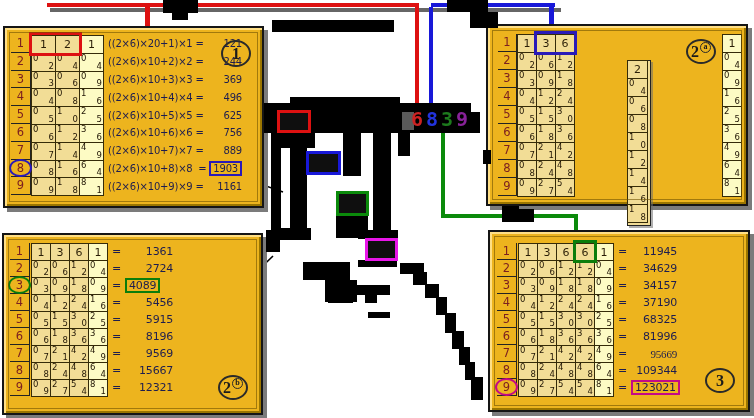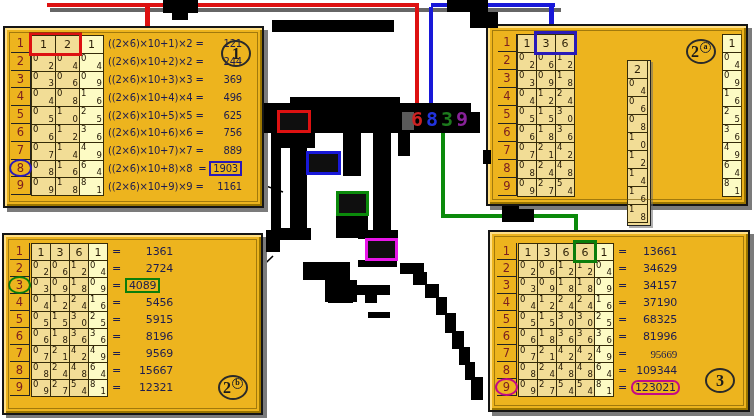--- a/index.html
+++ b/index.html
@@ -167,21 +167,21 @@
         </div>
         <div class="cell diagbg" style="left: 50px; top: 149.4px; width: 25px; height: 18.8px; background: rgb(242, 221, 150);">
           <div class="ct" style="color: rgb(32, 21, 4);">1</div>
           <div class="cb" style="color: rgb(32, 21, 4);">8</div>
         </div>
         <div class="cell diagbg" style="left: 74px; top: 149.4px; width: 25px; height: 18.8px; background: rgb(253, 251, 196);">
           <div class="ct" style="color: rgb(32, 21, 4);">8</div>
           <div class="cb" style="color: rgb(32, 21, 4);">1</div>
         </div>
         <div class="hdrbox" style="left: 24px; top: 4px; width: 53px; height: 23.8px; border-color: rgb(221, 17, 17);"></div>
-        <div class="frow" style="left: 103px; top: 7px; width: 134px; height: 17.8px; color: rgb(29, 29, 79);"><div style="flex: 1 1 0%;">((2×6)×10+1)×2</div><div> = </div><div class="res" style="width: 36px; color: rgb(29, 29, 79);">121</div></div>
+        <div class="frow" style="left: 103px; top: 7px; width: 134px; height: 17.8px; color: rgb(29, 29, 79);"><div style="flex: 1 1 0%;">((2×6)×20+1)×1</div><div> = </div><div class="res" style="width: 36px; color: rgb(29, 29, 79);">121</div></div>
         <div class="frow" style="left: 103px; top: 24.8px; width: 134px; height: 17.8px; color: rgb(29, 29, 79);"><div style="flex: 1 1 0%;">((2×6)×10+2)×2</div><div> = </div><div class="res" style="width: 36px; color: rgb(29, 29, 79);">244</div></div>
         <div class="frow" style="left: 103px; top: 42.6px; width: 134px; height: 17.8px; color: rgb(29, 29, 79);"><div style="flex: 1 1 0%;">((2×6)×10+3)×3</div><div> = </div><div class="res" style="width: 36px; color: rgb(29, 29, 79);">369</div></div>
         <div class="frow" style="left: 103px; top: 60.4px; width: 134px; height: 17.8px; color: rgb(29, 29, 79);"><div style="flex: 1 1 0%;">((2×6)×10+4)×4</div><div> = </div><div class="res" style="width: 36px; color: rgb(29, 29, 79);">496</div></div>
         <div class="frow" style="left: 103px; top: 78.2px; width: 134px; height: 17.8px; color: rgb(29, 29, 79);"><div style="flex: 1 1 0%;">((2×6)×10+5)×5</div><div> = </div><div class="res" style="width: 36px; color: rgb(29, 29, 79);">625</div></div>
         <div class="frow" style="left: 103px; top: 96px; width: 134px; height: 17.8px; color: rgb(29, 29, 79);"><div style="flex: 1 1 0%;">((2×6)×10+6)×6</div><div> = </div><div class="res" style="width: 36px; color: rgb(29, 29, 79);">756</div></div>
         <div class="frow" style="left: 103px; top: 113.8px; width: 134px; height: 17.8px; color: rgb(29, 29, 79);"><div style="flex: 1 1 0%;">((2×6)×10+7)×7</div><div> = </div><div class="res" style="width: 36px; color: rgb(29, 29, 79);">889</div></div>
         <div class="frow" style="left: 103px; top: 131.6px; width: 134px; height: 17.8px; color: rgb(29, 29, 79);"><div style="flex: 1 1 0%;">((2×6)×10+8)×8</div><div> = </div><div class="res hlres" style="width: auto; color: rgb(29, 29, 79); border-color: rgb(42, 26, 184);">1903</div></div>
         <div class="frow" style="left: 103px; top: 149.4px; width: 134px; height: 17.8px; color: rgb(29, 29, 79);"><div style="flex: 1 1 0%;">((2×6)×10+9)×9</div><div> = </div><div class="res" style="width: 36px; color: rgb(29, 29, 79);">1161</div></div>
         <div class="circ" style="left: 4px; top: 130.6px; width: 23px; height: 18.8px; border-color: rgb(42, 26, 184);"></div>
         <div class="badge" style="left: 216px; top: 12px; width: 30px; height: 27px;">
@@ -731,29 +731,29 @@
         </div>
         <div class="cell diagbg" style="left: 85px; top: 147px; width: 20px; height: 18px; background: rgb(242, 221, 150);">
           <div class="ct" style="color: rgb(32, 21, 4);">5</div>
           <div class="cb" style="color: rgb(32, 21, 4);">4</div>
         </div>
         <div class="cell diagbg" style="left: 104px; top: 147px; width: 20px; height: 18px; background: rgb(253, 251, 196);">
           <div class="ct" style="color: rgb(32, 21, 4);">8</div>
           <div class="cb" style="color: rgb(32, 21, 4);">1</div>
         </div>
         <div class="hdrbox" style="left: 83px; top: 8px; width: 24px; height: 23px; border-color: rgb(11, 125, 11);"></div>
-        <div class="frow" style="left: 128px; top: 11px; height: 17px; font-size: 11px; color: rgb(29, 29, 79);"><div>=</div><div class="res" style="width: 50px;">13661</div></div>
+        <div class="frow" style="left: 128px; top: 11px; height: 17px; font-size: 11px; color: rgb(29, 29, 79);"><div>=</div><div class="res" style="width: 50px;">11945</div></div>
         <div class="frow" style="left: 128px; top: 28px; height: 17px; font-size: 11px; color: rgb(29, 29, 79);"><div>=</div><div class="res" style="width: 50px;">34629</div></div>
         <div class="frow" style="left: 128px; top: 45px; height: 17px; font-size: 11px; color: rgb(29, 29, 79);"><div>=</div><div class="res" style="width: 50px;">34157</div></div>
         <div class="frow" style="left: 128px; top: 62px; height: 17px; font-size: 11px; color: rgb(29, 29, 79);"><div>=</div><div class="res" style="width: 50px;">37190</div></div>
         <div class="frow" style="left: 128px; top: 79px; height: 17px; font-size: 11px; color: rgb(29, 29, 79);"><div>=</div><div class="res" style="width: 50px;">68325</div></div>
         <div class="frow" style="left: 128px; top: 96px; height: 17px; font-size: 11px; color: rgb(29, 29, 79);"><div>=</div><div class="res" style="width: 50px;">81996</div></div>
         <div class="frow" style="left: 128px; top: 113px; height: 17px; font-size: 11px; color: rgb(29, 29, 79);"><div>=</div><div class="res" style="width: 50px; font-family: Liberation Serif, serif;">95669</div></div>
         <div class="frow" style="left: 128px; top: 130px; height: 17px; font-size: 11px; color: rgb(29, 29, 79);"><div>=</div><div class="res" style="width: 50px;">109344</div></div>
-        <div class="frow" style="left: 128px; top: 147px; height: 17px; font-size: 11px; color: rgb(29, 29, 79);"><div>=</div><div class="res hlres" style="width: auto; border-color: rgb(196, 10, 134); margin-left: 4px; border-radius: 7px;">123021</div></div>
+        <div class="frow" style="left: 128px; top: 147px; height: 17px; font-size: 11px; color: rgb(29, 29, 79);"><div>=</div><div class="res hlres" style="width: auto; border-color: rgb(196, 10, 134); margin-left: 4px;">123021</div></div>
         <div class="circ" style="left: 5px; top: 146px; width: 23px; height: 18px; border-color: rgb(196, 10, 134);"></div>
         <div class="badge" style="left: 215px; top: 136px; width: 30px; height: 25px;">
           <div>3</div>
         </div>
       </div>
     </div>
   <div id="center">
       <div class="mark" style="left: 163px; top: 0px; width: 35px; height: 13px;"></div>
       <div class="mark" style="left: 172px; top: 13px; width: 16px; height: 7px;"></div>
       <div class="mark" style="left: 447px; top: 0px; width: 41px; height: 12px;"></div>

